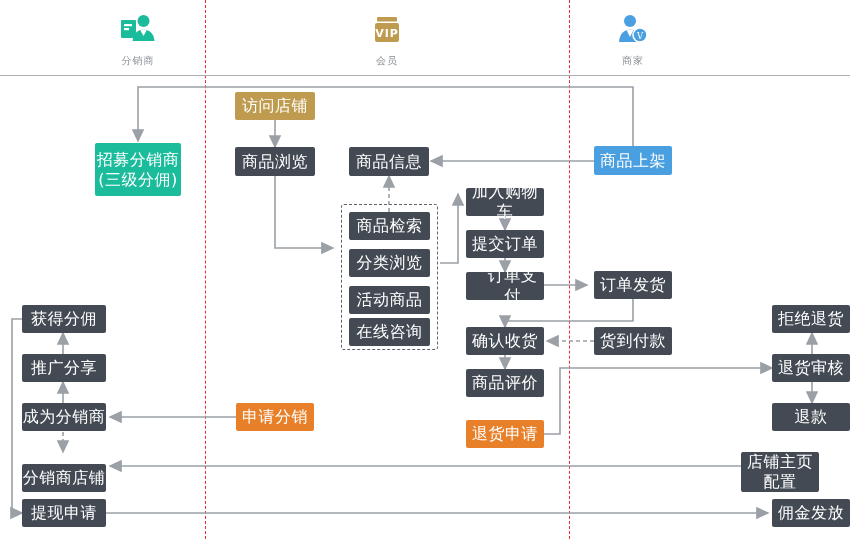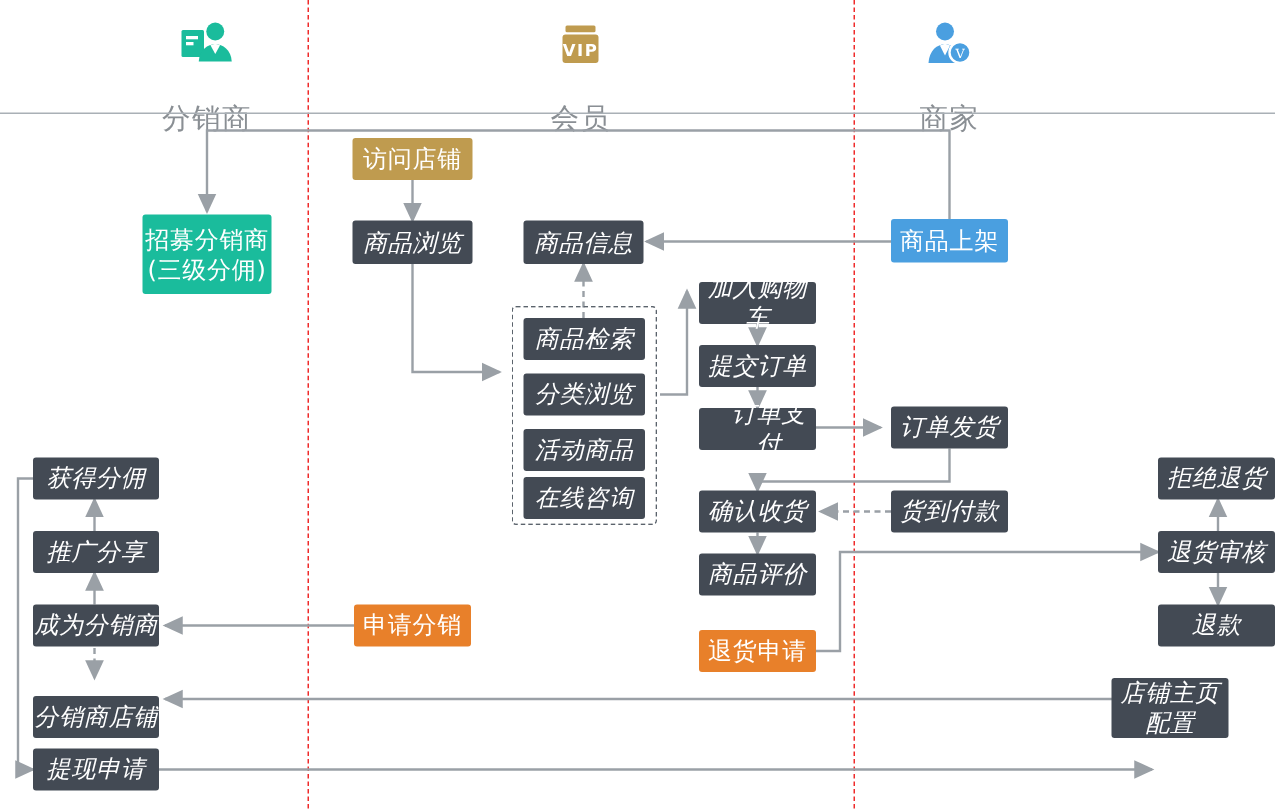--- a/index.html
+++ b/index.html
@@ -7,42 +7,42 @@
   body{
     font-family:"DejaVu Sans","Liberation Sans",sans-serif;
     width:850px;height:539px;overflow:hidden;
   }
   #stage{position:relative;width:850px;height:539px;background:#fff;}
 
   
   .lane-head{position:absolute;text-align:center;width:140px;}
   .lane-icon{height:40px;display:flex;align-items:flex-end;justify-content:center;}
   .lane-title{
-    font-size:19px;color:#8a8f94;margin-top:20px;letter-spacing:1px;
+    font-size:10px;color:#8a8f94;margin-top:8px;letter-spacing:1px;
   }
 
   
   .vdash{
     position:absolute;top:0;width:0;height:539px;
     border-left:1px dashed #ef2b2b;
   }
   .hline{
     position:absolute;left:0;width:850px;height:0;
     border-top:1px solid #a9b0b6;
   }
 
   
   .node{
     position:absolute;box-sizing:border-box;
     display:flex;align-items:center;justify-content:center;
     text-align:center;border-radius:2px;
     color:#ffffff;font-size:16px;line-height:1.25;
     letter-spacing:.5px;
   }
-  .n-dark{background:#434a54;font-style:italic;}
+  .n-dark{background:#434a54;}
   .n-gold{background:#bf9b4f;}
   .n-teal{background:#1abc9c;}
   .n-blue{background:#4a9fe0;}
   .n-orange{background:#e8802a;}
 
   
   .group-box{
     position:absolute;box-sizing:border-box;
     border:1px dashed #5b636c;border-radius:3px;background:transparent;
   }
@@ -234,14 +234,17 @@
   </div>
   <div class="node n-dark" style="left:772px;top:354px;width:78px;height:28px;">
     <span>退货审核</span>
   </div>
   <div class="node n-dark" style="left:772px;top:403px;width:78px;height:28px;">
     <span>退款</span>
   </div>
   <div class="node n-dark" style="left:741px;top:452px;width:78px;height:40px;">
     <span>店铺主页配置</span>
   </div>
+  <div class="node n-dark" style="left:772px;top:499px;width:78px;height:28px;">
+    <span>佣金发放</span>
+  </div>
 
 </div>
 
 </body></html>

